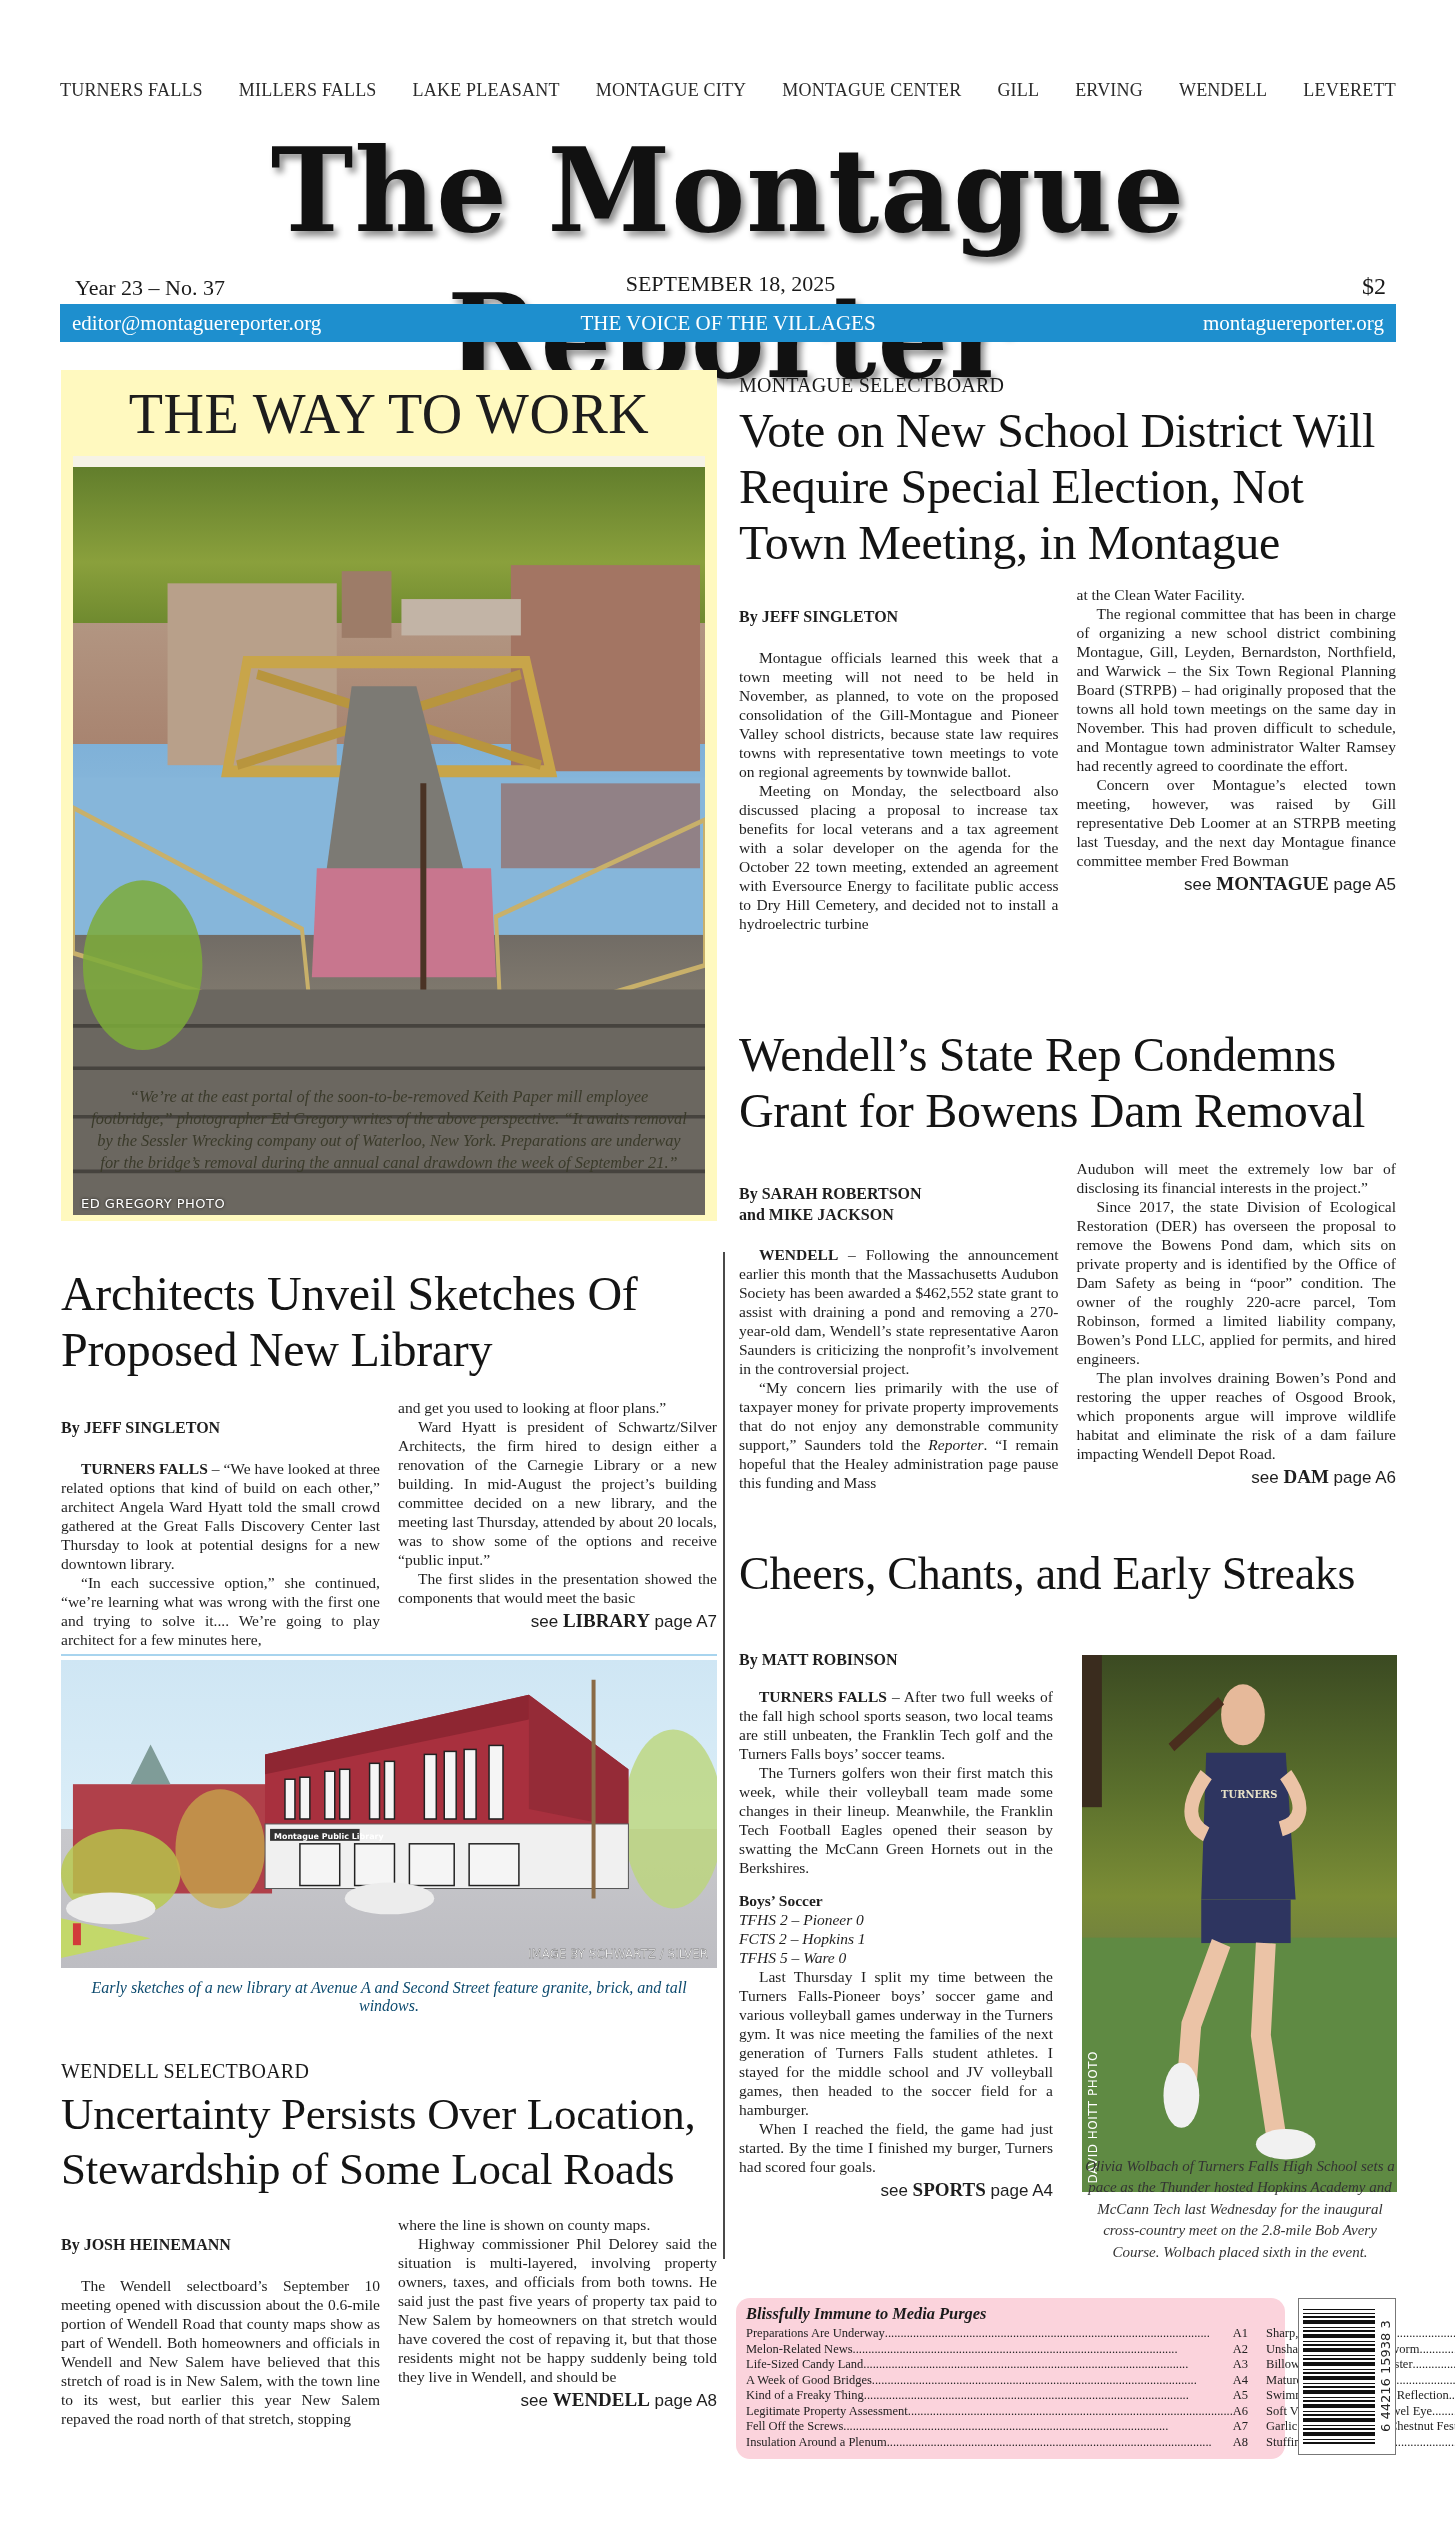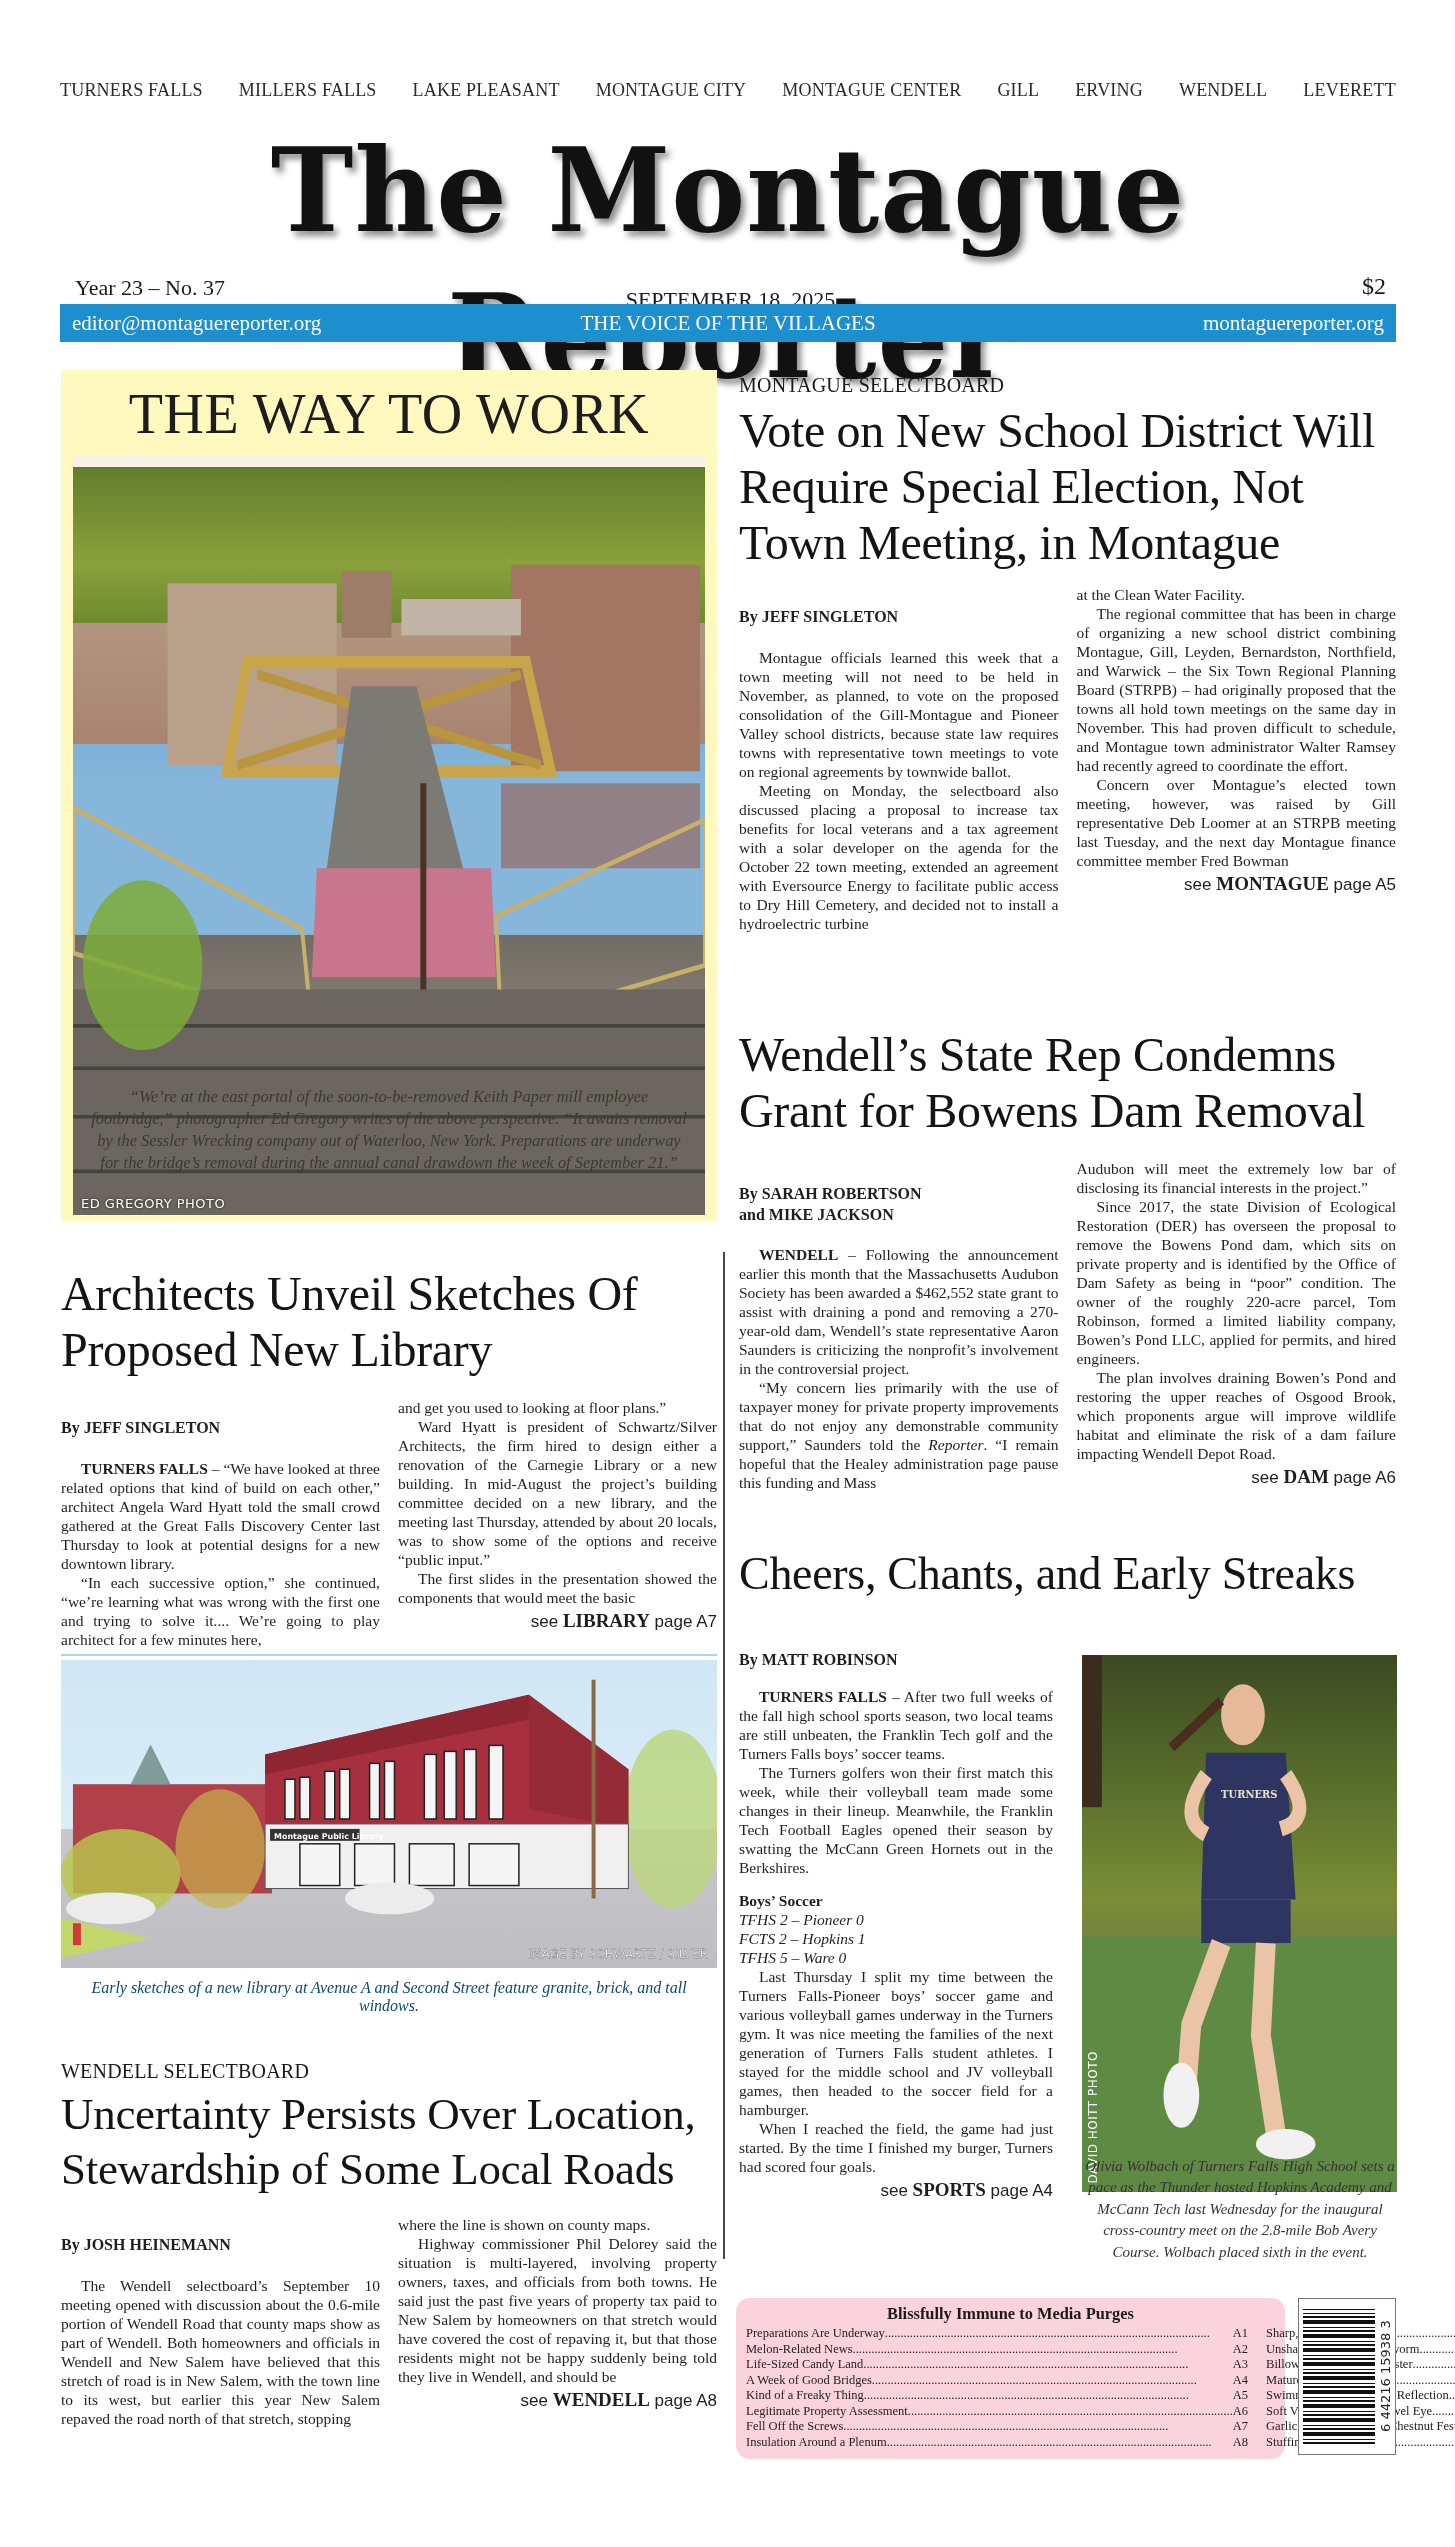--- a/index.html
+++ b/index.html
@@ -6,21 +6,21 @@
   html, body { width: 1456px; height: 2547px; background: #ffffff; overflow: hidden; }
   body { position: relative; font-family: "Liberation Serif", "DejaVu Serif", serif; color: #1a1a1a; }
 
   
   .villages { position: absolute; left: 60px; right: 60px; top: 80px; display: flex; justify-content: space-between; font-size: 18px; letter-spacing: 0.2px; color: #2a2a2a; }
   .logo { position: absolute; left: 104px; right: 104px; top: 121px; height: 139px; text-align: center;
           font-family: "DejaVu Serif", "Liberation Serif", serif; font-weight: bold; font-size: 111px; line-height: 139px; color: #111;
           text-shadow: 4px 5px 6px rgba(0,0,0,0.45); letter-spacing: 1px; transform: scaleY(1.05); }
   .issue-row { position: absolute; left: 75px; right: 70px; top: 271px; height: 30px; font-size: 22px; }
   .issue-row .left { position: absolute; left: 0; top: 4px; }
-  .issue-row .center { position: absolute; left: 0; right: 0; text-align: center; top: 0; margin-top: 16px; }
+  .issue-row .center { position: absolute; left: 0; right: 0; text-align: center; top: 0; }
   .issue-row .right { position: absolute; right: 0; top: 2px; font-size: 24px; }
   .blue-bar { position: absolute; left: 60px; right: 60px; top: 304px; height: 38px; background: #1e8fce; color: #ffffff;
               font-size: 21px; display: flex; align-items: center; justify-content: space-between; padding: 0 12px; }
   .blue-bar .center { position: absolute; left: 0; right: 0; text-align: center; pointer-events: none; }
 
   
   .feature { position: absolute; left: 61px; top: 370px; width: 656px; height: 851px; background: #fff9bf; }
   .feature-title { position: absolute; left: 0; right: 0; top: 12px; text-align: center; font-size: 56px; color: #1d1d1d; letter-spacing: 0.5px; }
   .feature-photo { position: absolute; left: 12px; top: 86px; width: 632px; height: 759px; overflow: hidden;
     background:
@@ -76,21 +76,21 @@
   .scores { font-size: 15.5px; line-height: 19px; margin-top: 14px; }
   .scores .head { font-weight: bold; }
   .scores .line { font-style: italic; }
   .sports-photo { position: absolute; left: 1082px; top: 1655px; width: 315px; height: 537px; overflow: hidden;
     background: linear-gradient(180deg, #3b4a22 0%, #5a6f2c 25%, #7b8d36 45%, #6d7a45 60%, #5b7a3a 75%, #6c8b45 100%); }
   .sports-credit { position: absolute; left: 4px; bottom: 8px; writing-mode: vertical-rl; transform: rotate(180deg); font-family: "DejaVu Sans", sans-serif; font-size: 12px; color: #fff; letter-spacing: 0.5px; }
   .sports-caption { position: absolute; left: 1079px; width: 322px; top: 2156px; text-align: center; font-style: italic; font-size: 15px; line-height: 21.4px; color: #333; }
 
   
   .index-box { position: absolute; left: 736px; top: 2298px; width: 549px; height: 161px; background: #fbd3dc; border-radius: 14px; padding: 6px 10px; }
-  .index-title { text-align: center; font-weight: bold; font-size: 16.4px; color: #1a1a1a; margin-bottom: 2px; }
+  .index-title { font-weight: bold; font-style: italic; font-size: 16.4px; color: #1a1a1a; margin-bottom: 2px; }
   .index-cols { display: flex; gap: 18px; }
   .index-col { flex: 1; }
   .index-row { display: flex; font-size: 12.5px; line-height: 15.5px; color: #222; }
   .index-row .t { white-space: nowrap; }
   .index-row .dots { flex: 1; overflow: hidden; white-space: nowrap; }
   .index-row .dots::after { content: "........................................................................................................"; }
   .index-row .p { white-space: nowrap; }
 
   
   .barcode { position: absolute; left: 1298px; top: 2298px; width: 98px; height: 157px; border: 1px solid #777; background: #fff; }

